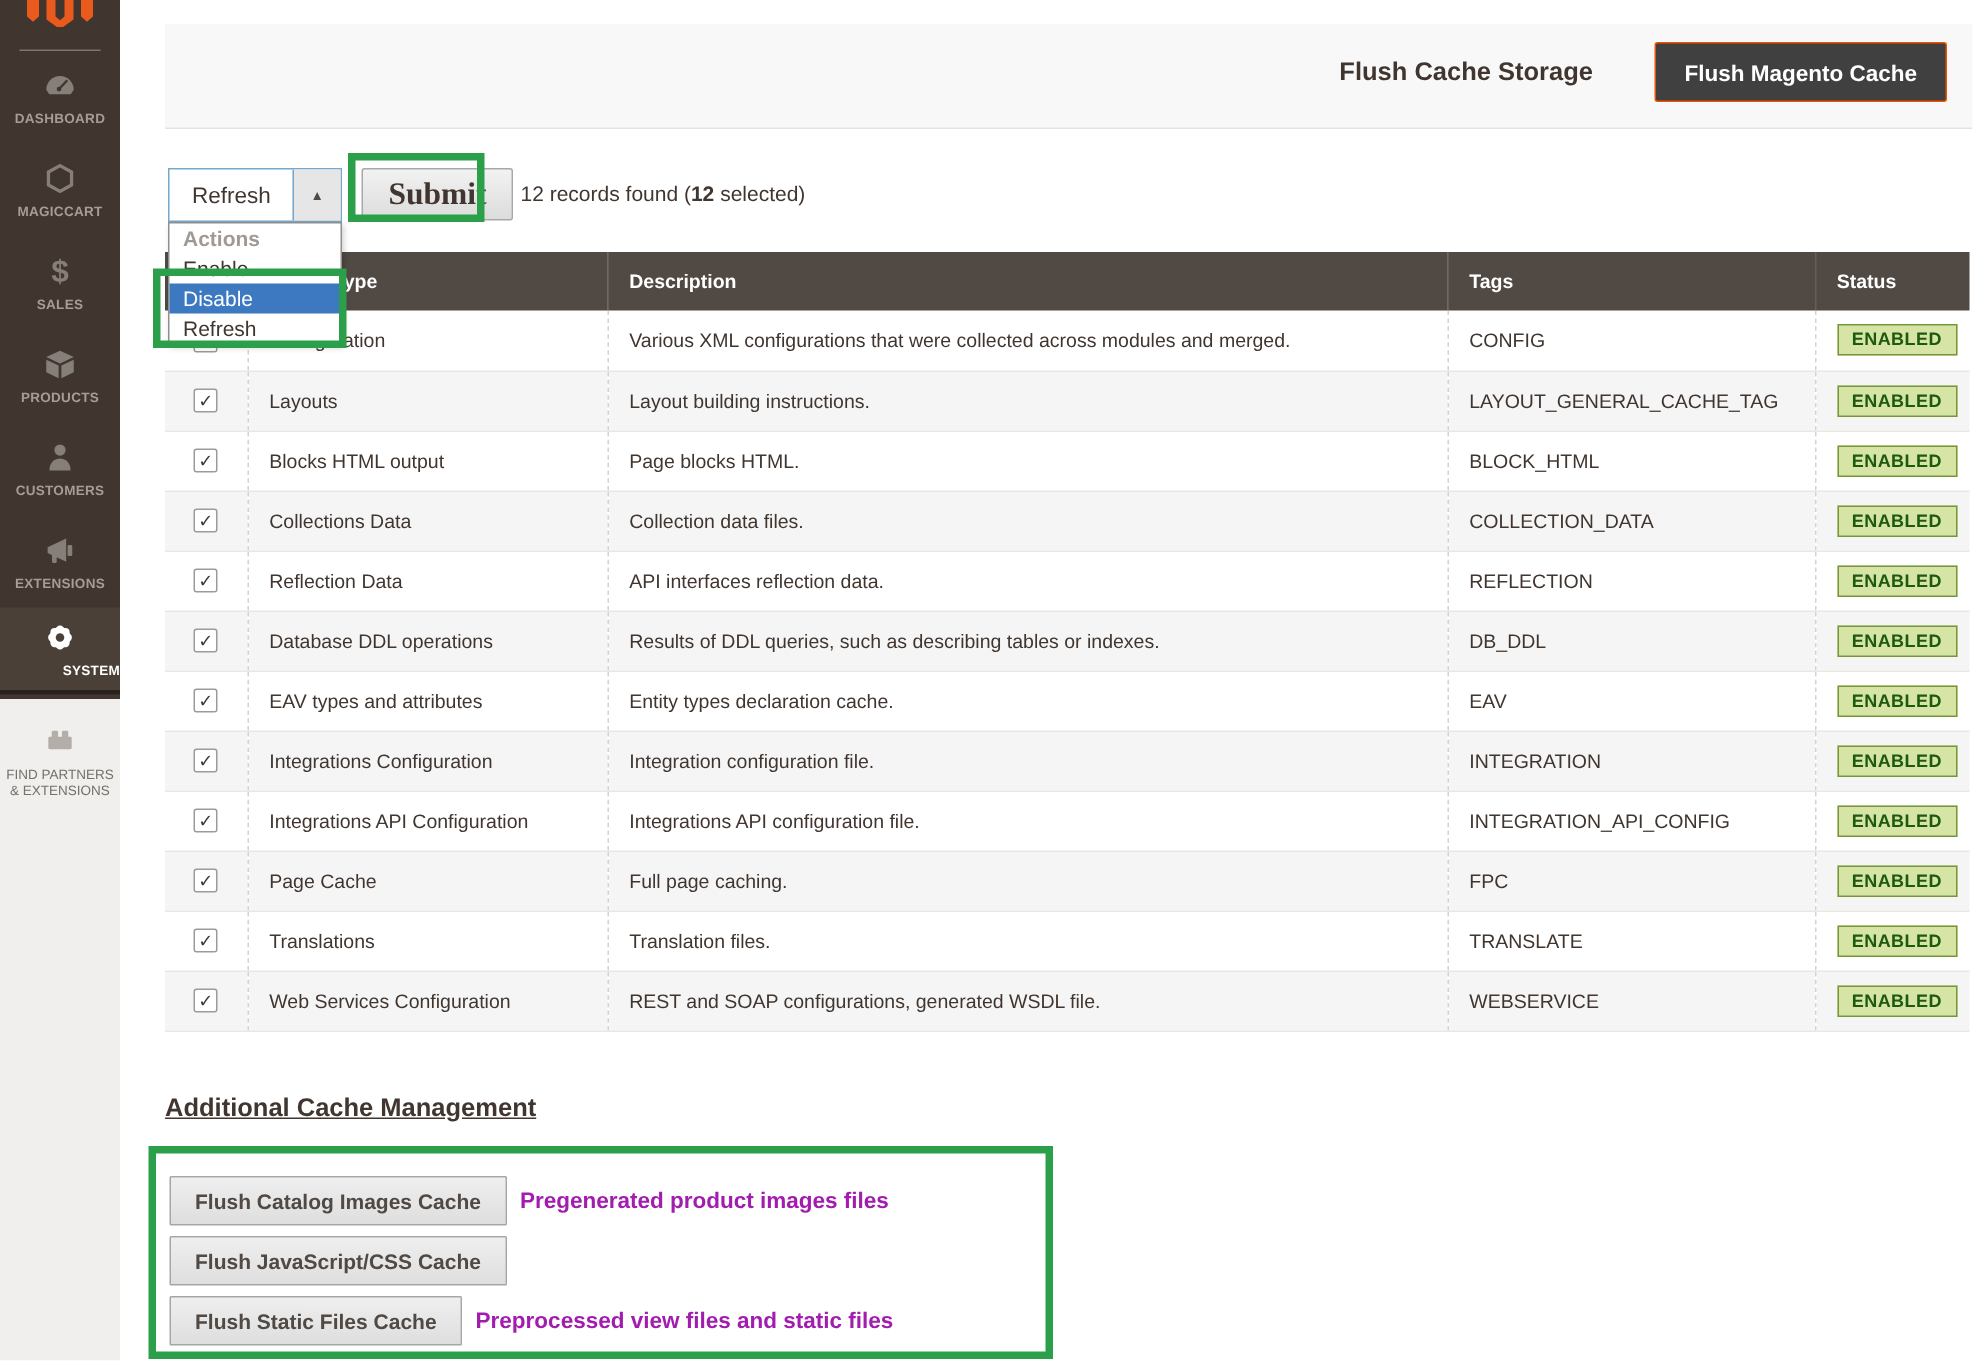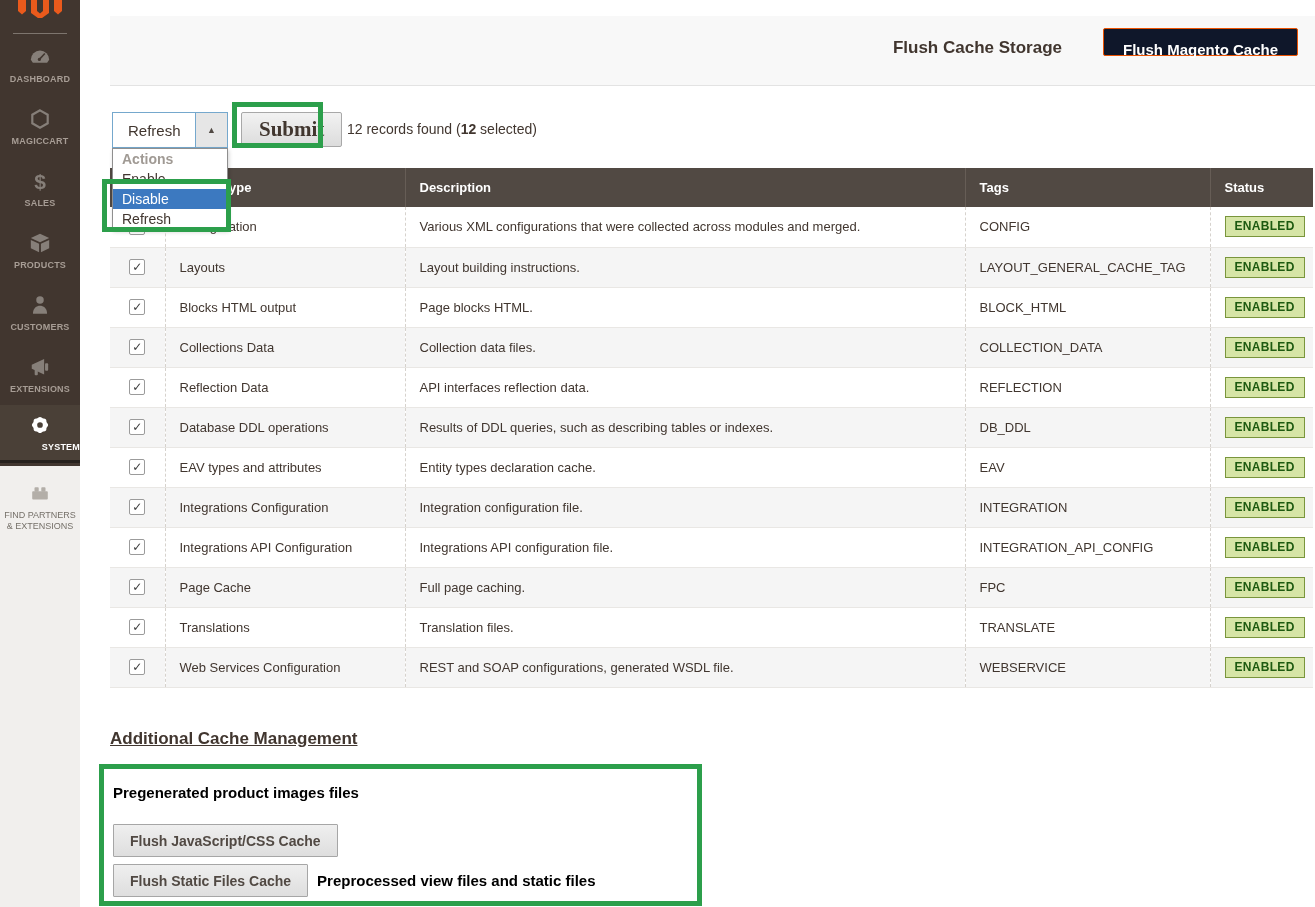--- a/index.html
+++ b/index.html
@@ -33,22 +33,22 @@
   .top-band {
     position:absolute; left:110px; top:16px; width:1205px; height:70px;
     background:#f8f8f8; border-bottom:1px solid #e3e3e3;
   }
   .flush-storage {
     position:absolute; right:253px; top:22px; font-size:17px; font-weight:600;
     color:#41362f; background:none; border:none; cursor:pointer;
     font-family:"Liberation Sans", sans-serif;
   }
   .flush-magento {
-    position:absolute; right:17px; top:12px; height:28px; padding:12px 19px;
-    background:#0f172a; color:#ffffff; border:1px solid #eb5202; border-radius:2px;
+    position:absolute; right:17px; top:12px; height:40px; padding:12px 19px;
+    background:#404040; color:#ffffff; border:1px solid #eb5202; border-radius:2px;
     font-size:15px; font-weight:700; cursor:pointer;
     font-family:"Liberation Sans", sans-serif;
   }
 
   
   .action-select {
     position:absolute; left:112px; top:112px; width:116px; height:36px;
     background:#ffffff; border:1px solid #75a8cd; display:flex; align-items:stretch; cursor:pointer; z-index:6;
   }
   .action-select .select-value { flex:1; font-size:15px; color:#41362f; display:flex; align-items:center; padding-left:15px; }
@@ -99,21 +99,21 @@
   }
 
   
   .additional-title { position:absolute; left:110px; top:729px; font-size:17px; font-weight:700; color:#41362f;text-decoration:underline; }
   .action-row { position:absolute; left:113px; display:flex; align-items:center; gap:9px; z-index:3; }
   .action-row .flush-btn {
     height:33px; padding:0 16px; background:linear-gradient(#efefef,#dedede);
     border:1px solid #a6a6a6; border-radius:1px; font-size:14px; font-weight:600; color:#514943;
     cursor:pointer; font-family:"Liberation Sans", sans-serif; white-space:nowrap;
   }
-  .action-row .flush-desc { font-size:15px; font-weight:600; color:#000000; white-space:nowrap;text-align:right; }
+  .action-row .flush-desc { font-size:15px; font-weight:600; color:#a21caf; white-space:nowrap;text-align:right; }
   .row-1 { top:784px; } .row-2 { top:824px; } .row-3 { top:864px; }
 
   
   .annotation { position:absolute; border:5px solid #2c9f4b; z-index:10; pointer-events:none; }
   .anno-submit { left:232px; top:102px; width:91px; height:46px; }
   .anno-dropdown { left:102px; top:179px; width:129px; height:53px; }
   .anno-additional { left:99px; top:764px; width:603px; height:142px; }
 </style>
 </head>
 <body>
@@ -358,20 +358,21 @@
           <td>WEBSERVICE</td>
           <td><span class="badge">ENABLED</span></td>
         </tr>
       </tbody>
   </table>
 </div>
 
 <div class="additional-title">Additional Cache Management</div>
 
 <div class="action-row row-1">
+  <button class="flush-btn">Flush Catalog Images Cache</button>
   <span class="flush-desc">Pregenerated product images files</span>
 </div>
 <div class="action-row row-2">
   <button class="flush-btn">Flush JavaScript/CSS Cache</button>
 </div>
 <div class="action-row row-3">
   <button class="flush-btn">Flush Static Files Cache</button>
   <span class="flush-desc">Preprocessed view files and static files</span>
 </div>
 

